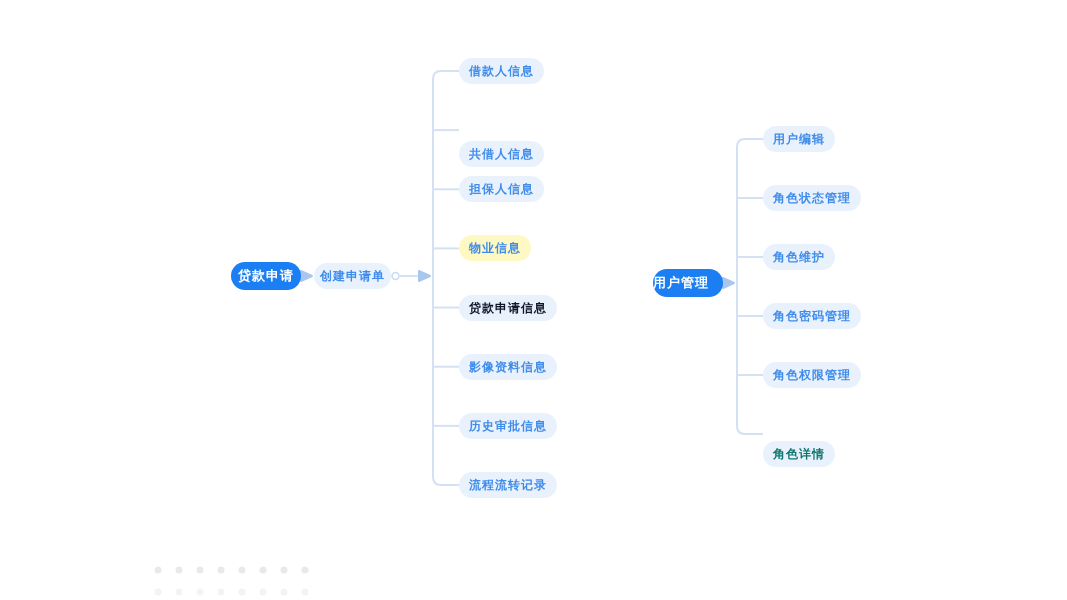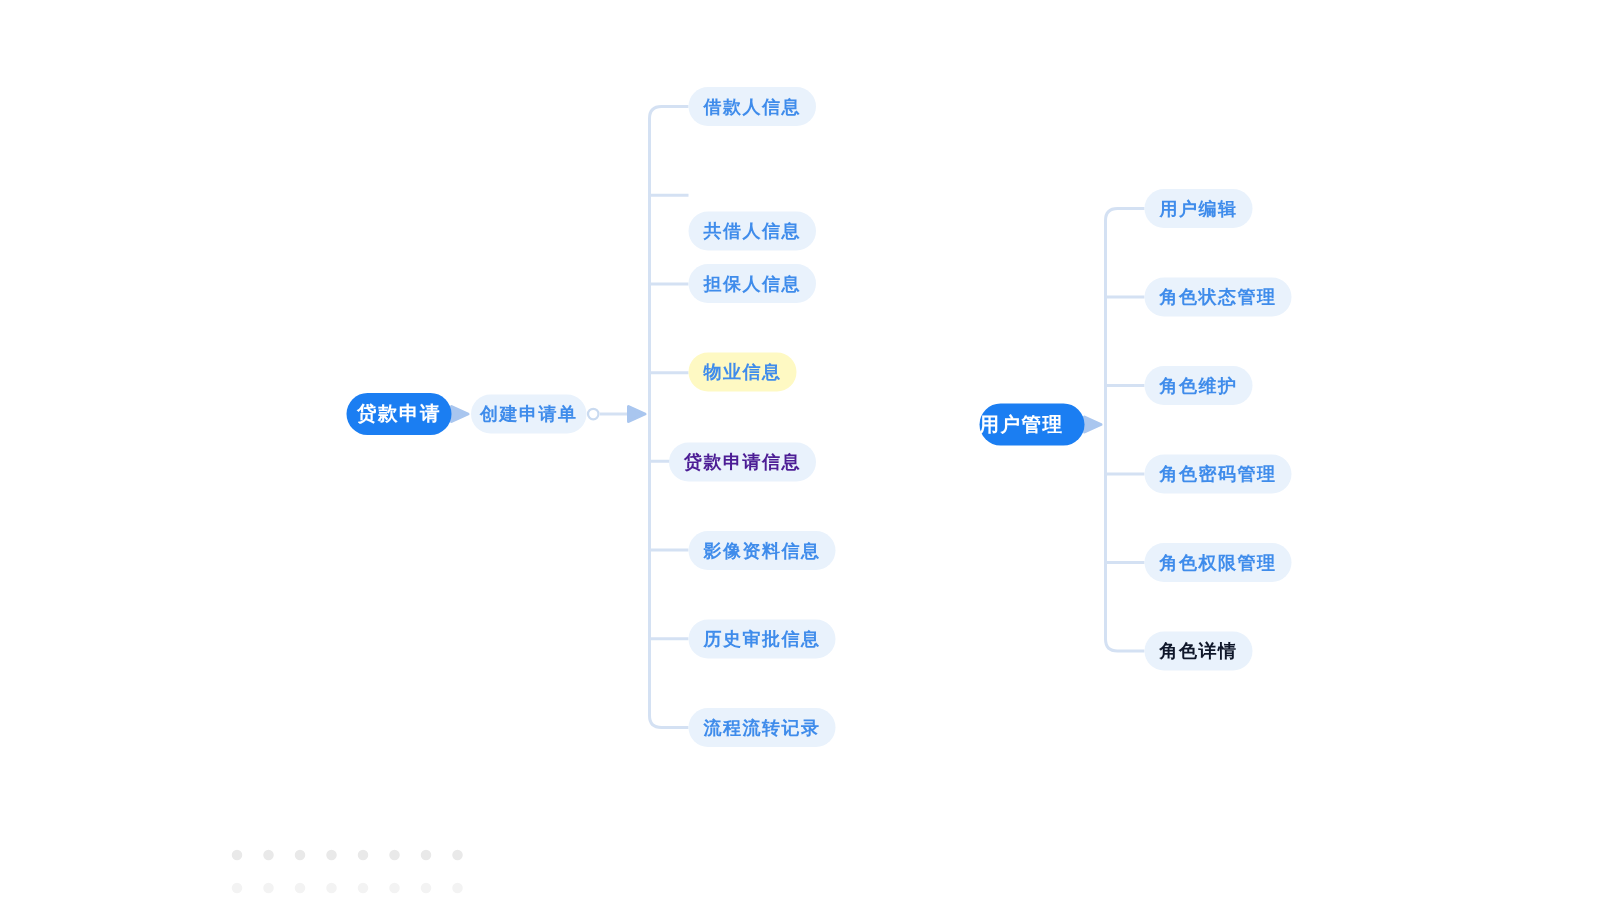--- a/index.html
+++ b/index.html
@@ -91,25 +91,25 @@
       <circle cx="284" cy="592" r="3.5" fill="#f3f3f3"></circle>
       <circle cx="305" cy="592" r="3.5" fill="#f3f3f3"></circle>
     </svg>
   <div id="nodes">
       <div class="pill root" style="background: rgb(27, 126, 242); color: rgb(255, 255, 255); left: 203px; top: 262px; width: 70px; text-align: center; padding: 0px;">贷款申请</div>
       <div class="pill leaf" style="background: rgb(233, 242, 252); color: rgb(63, 140, 235); left: 314px; top: 263px; width: 77px; text-align: center; padding: 0px;">创建申请单</div>
       <div class="pill leaf" style="background: rgb(233, 242, 252); color: rgb(63, 140, 235); left: 459px; top: 58px;">借款人信息</div>
       <div class="pill leaf" style="background: rgb(233, 242, 252); color: rgb(63, 140, 235); left: 459px; top: 117.143px; margin-top: 24px;">共借人信息</div>
       <div class="pill leaf" style="background: rgb(233, 242, 252); color: rgb(63, 140, 235); left: 459px; top: 176.286px;">担保人信息</div>
       <div class="pill leaf" style="background: #fef9c3; color: rgb(63, 140, 235); left: 459px; top: 235.429px;">物业信息</div>
-      <div class="pill leaf" style="background: rgb(233, 242, 252); color: #4c1d95; left: 446px; top: 294.571px;">贷款申请信息</div>
+      <div class="pill leaf" style="background: rgb(233, 242, 252); color: #0f172a; left: 459px; top: 294.571px;">贷款申请信息</div>
       <div class="pill leaf" style="background: rgb(233, 242, 252); color: rgb(63, 140, 235); left: 459px; top: 353.714px;">影像资料信息</div>
       <div class="pill leaf" style="background: rgb(233, 242, 252); color: rgb(63, 140, 235); left: 459px; top: 412.857px;">历史审批信息</div>
       <div class="pill leaf" style="background: rgb(233, 242, 252); color: rgb(63, 140, 235); left: 459px; top: 472px;">流程流转记录</div>
       <div class="pill root" style="background: rgb(27, 126, 242); color: rgb(255, 255, 255); left: 625px; top: 269px; width: 70px; text-align: left; padding: 0px;">用户管理</div>
       <div class="pill leaf" style="background: rgb(233, 242, 252); color: rgb(63, 140, 235); left: 763px; top: 126px;">用户编辑</div>
       <div class="pill leaf" style="background: rgb(233, 242, 252); color: rgb(63, 140, 235); left: 763px; top: 185px;">角色状态管理</div>
       <div class="pill leaf" style="background: rgb(233, 242, 252); color: rgb(63, 140, 235); left: 763px; top: 244px; text-align: center;">角色维护</div>
       <div class="pill leaf" style="background: rgb(233, 242, 252); color: rgb(63, 140, 235); left: 763px; top: 303px;">角色密码管理</div>
       <div class="pill leaf" style="background: rgb(233, 242, 252); color: rgb(63, 140, 235); left: 763px; top: 362px;">角色权限管理</div>
-      <div class="pill leaf" style="background: rgb(233, 242, 252); color: #0f172a; left: 763px; top: 421px;">角色详情</div>
+      <div class="pill leaf" style="background: rgb(233, 242, 252); color: #0f766e; left: 763px; top: 441px;">角色详情</div>
     </div>
 </div>
 
 </body></html>

